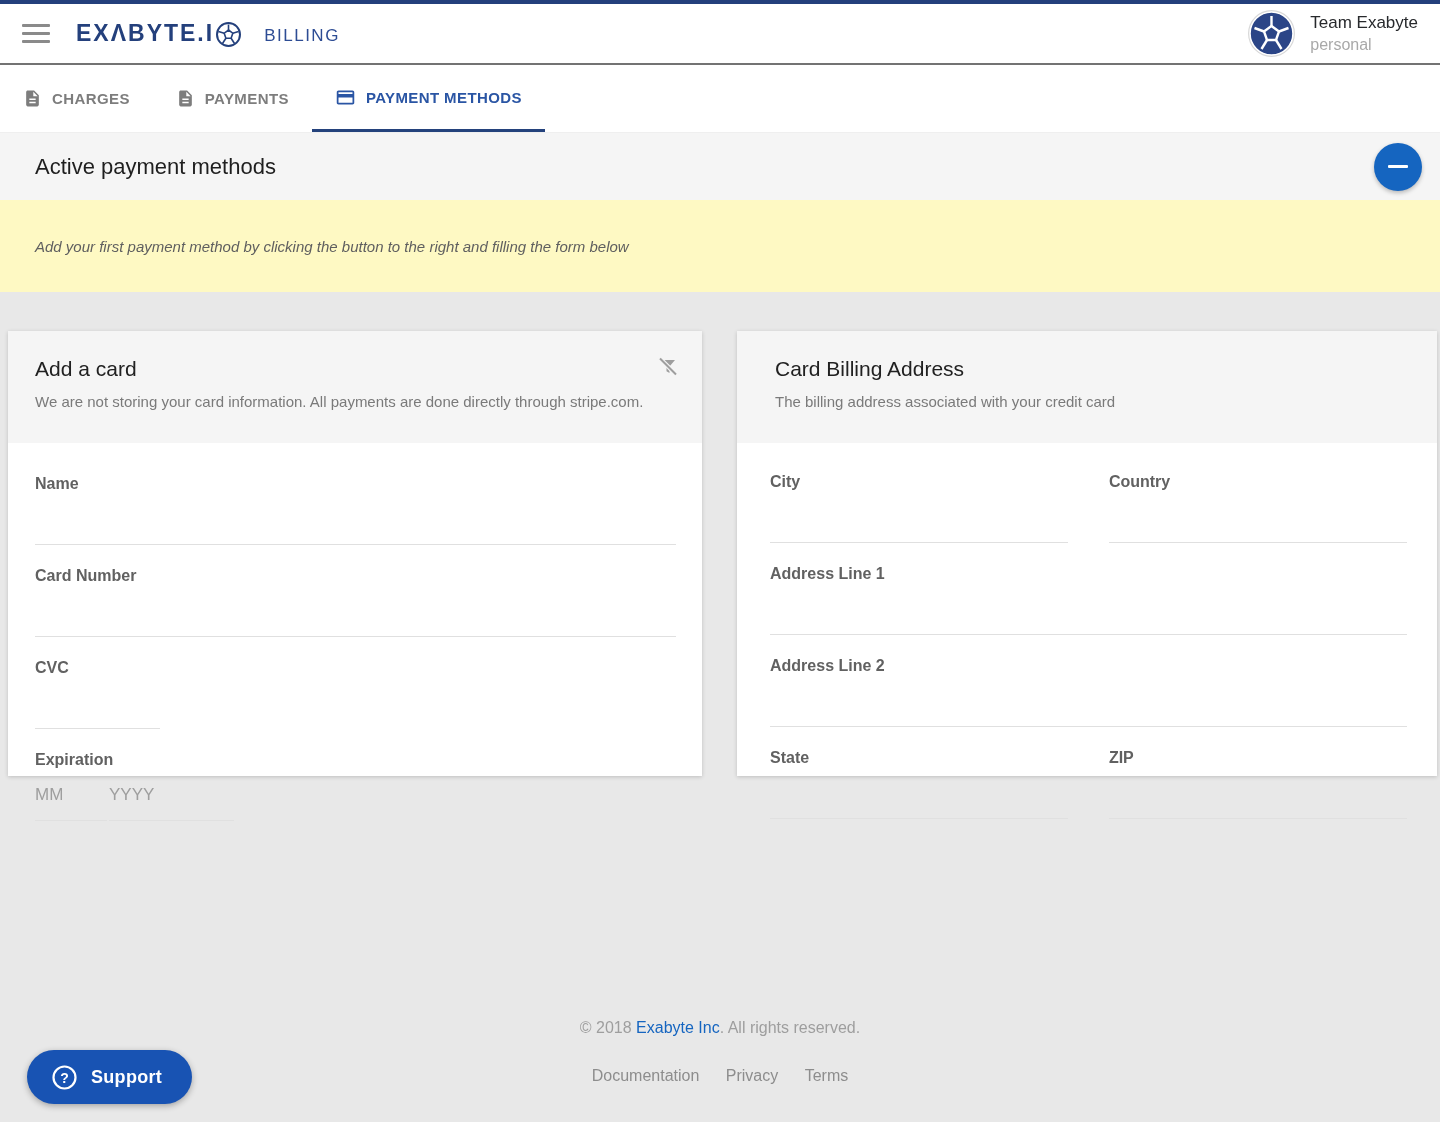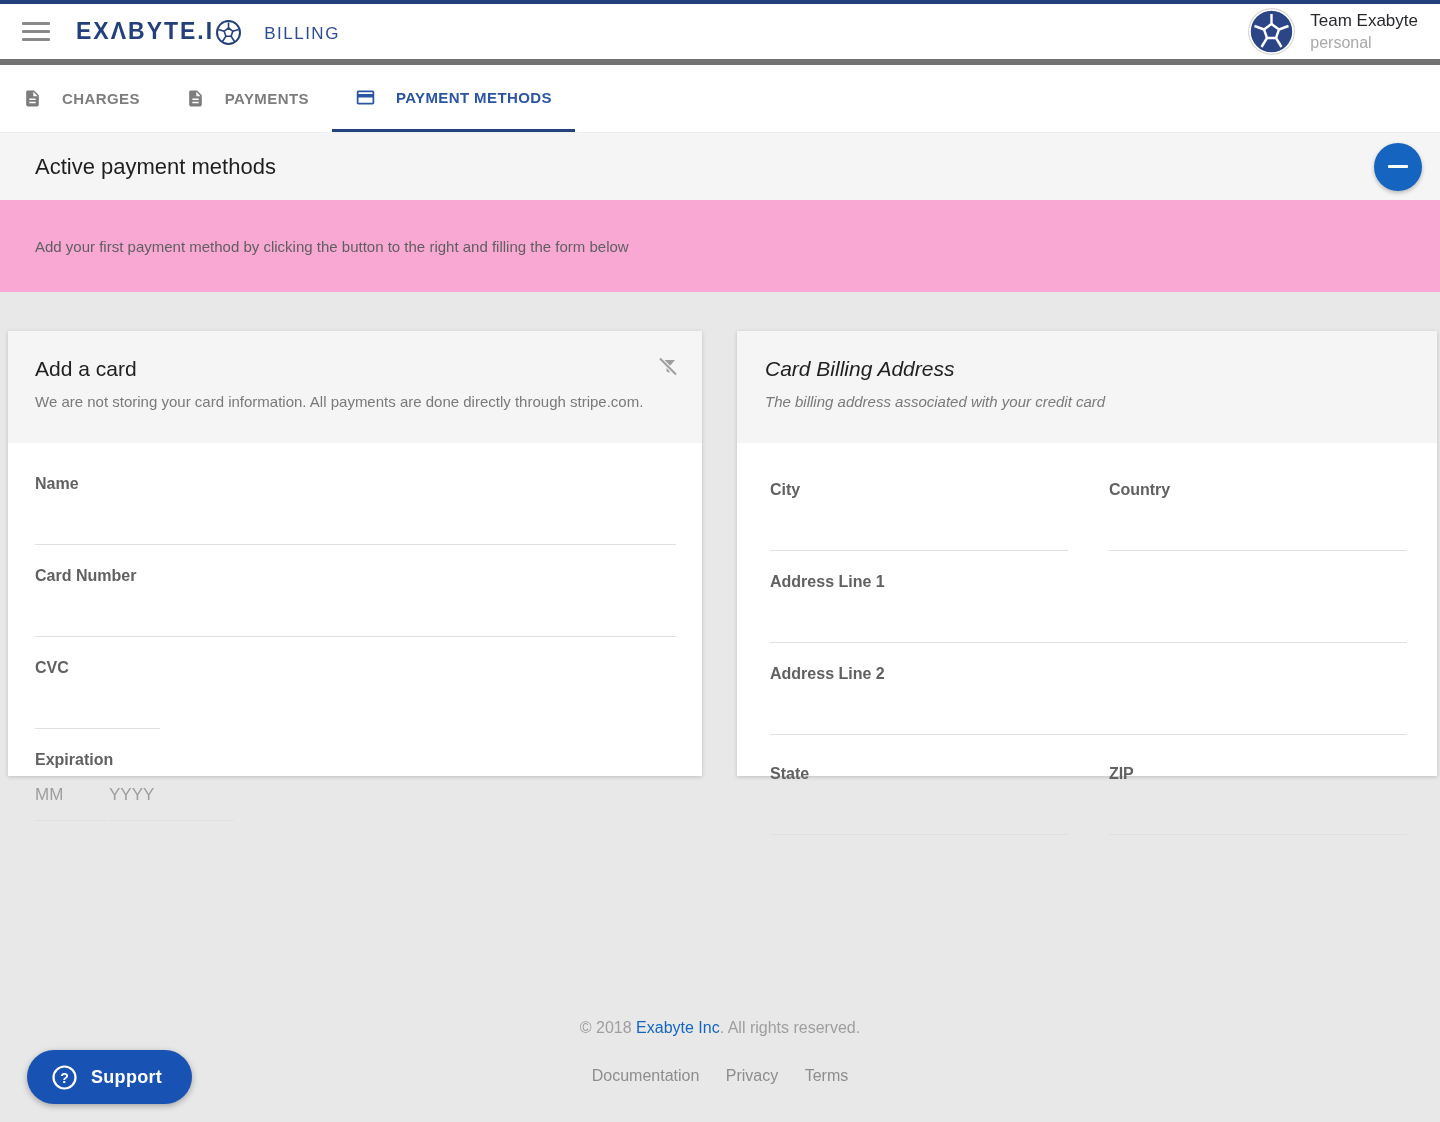--- a/index.html
+++ b/index.html
@@ -1,77 +1,77 @@
 <!DOCTYPE html>
 <html><head>
 <meta charset="utf-8">
 <style>
   * { margin:0; padding:0; box-sizing:border-box; }
   html,body { width:1440px; height:1122px; overflow:hidden; }
   body { font-family:"Liberation Sans", sans-serif; background:#e8e8e8; position:relative; }
 
   
   .top-accent { height:4px; background:#24407c; width:100%; }
-  header { height:61px; background:#fff; border-bottom:6px solid #737373;
+  header { height:61px; background:#fff; border-bottom:2px solid #737373;
            display:flex; align-items:center; padding:0 22px; }
   .hamburger { width:28px; display:flex; flex-direction:column; gap:5px; cursor:pointer; margin-right:26px; }
   .hamburger span { height:3px; background:#8a8a8a; border-radius:1px; }
   .logo { display:flex; align-items:center; cursor:pointer; }
   .logo-text { font-size:23px; font-weight:bold; letter-spacing:2px; color:#24407c; }
   .logo-ball { margin-left:1px; margin-top:2px; }
   .billing-label { font-size:17px; letter-spacing:1.5px; color:#2d4c94; margin-left:22px; margin-top:4px; }
   .user-block { margin-left:auto; display:flex; align-items:center; cursor:pointer; }
   .avatar { width:47px; height:47px; border-radius:50%; box-shadow:0 0 0 2px #d8d8d8 inset; margin-right:15px; }
   .user-name { font-size:17px; color:#27292c; }
   .user-type { font-size:16px; color:#a9a9a9; margin-top:3px; }
 
   
   .tabbar { height:68px; background:#fff; border-bottom:1px solid #efefef; display:flex; padding-left:0; }
-  .tab { display:flex; align-items:center; gap:20px; padding:0 23px; cursor:pointer;
+  .tab { display:flex; align-items:center; gap:10px; padding:0 23px; cursor:pointer;
          font-size:15px; font-weight:bold; letter-spacing:.4px; color:#7d7d7d; }
   .tab svg { flex:0 0 auto; }
   .tab.active { color:#2a55a4; border-bottom:3px solid #24427c; padding-bottom:0; }
 
   
   .title-band { height:67px; background:#f5f5f5; display:flex; align-items:center; padding:0 18px 0 35px; }
   .page-title { font-size:22px; font-weight:normal; color:#1f1f1f; }
   .collapse-btn { margin-left:auto; width:48px; height:48px; border-radius:50%; border:none; cursor:pointer;
                   background:#1565c0; display:flex; align-items:center; justify-content:center;
                   box-shadow:0 2px 4px rgba(0,0,0,.25); }
   .minus-bar { width:20px; height:3px; background:#fff; border-radius:1px; }
 
   
-  .desc-band { height:92px; background:#f9a8d4; display:flex; align-items:center; padding:0 35px; }
+  .desc-band { height:92px; background:#fef9c3; display:flex; align-items:center; padding:0 35px;font-style:italic; }
   .desc-band p { font-size:15px; color:#5f5f5f; }
 
   
   .content { position:relative; height:830px; background:#e8e8e8; }
   .card { position:absolute; top:39px; height:445px; background:#fff; box-shadow:0 1px 4px rgba(0,0,0,.18); }
   .card-left { left:8px; width:694px; }
   .card-right { left:737px; width:700px; }
   .card-head { background:#f5f5f5; height:112px; padding:26px 24px 0 27px; position:relative; }
-  .card-right .card-head { padding-left:28px;font-style:italic; }
+  .card-right .card-head { padding-left:38px; }
   .card-title { font-size:21px; font-weight:normal; color:#212121; }
   .card-sub { font-size:15px; color:#7a7a7a; margin-top:12px; }
   .clear-icon { position:absolute; right:22px; top:24px; cursor:pointer; }
 
   .card-body { padding:32px 26px 0 27px; }
   .card-right .card-body { padding:30px 30px 0 33px; }
   .field { margin-bottom:22px; }
   .field label { display:block; font-size:16px; font-weight:bold; color:#616161; height:19px; }
   .field input { display:block; width:100%; height:51px; border:none; border-bottom:1px solid #e0e0e0;
                  background:transparent; font-family:"Liberation Sans",sans-serif; font-size:17px;
                  color:#424242; outline:none; }
   .field input::placeholder { color:#9e9e9e; opacity:1; }
   .field input.short { width:125px; }
   .exp-row { display:flex; gap:2px; }
   .exp-row input.mm { width:72px; }
   .exp-row input.yyyy { width:125px; }
   .two-col { display:flex; justify-content:space-between; }
-  .two-col .field { width:46.8%;margin-top:8px; }
+  .two-col .field { width:46.8%; }
 
   
   .add-card-btn { position:absolute; top:613px; left:12px; width:1400px; height:56px;
                   background:#ececec; border:1px solid #d5d5d5; border-radius:4px; cursor:pointer;
                   font-family:"Liberation Sans",sans-serif; font-size:20px; color:#3f3f3f; }
 
   
   .footer { position:absolute; top:727px; width:100%; text-align:center; }
   .copyright { font-size:16px; color:#9e9e9e; }
   .copyright a { color:#1565c0; text-decoration:none; cursor:pointer; }

